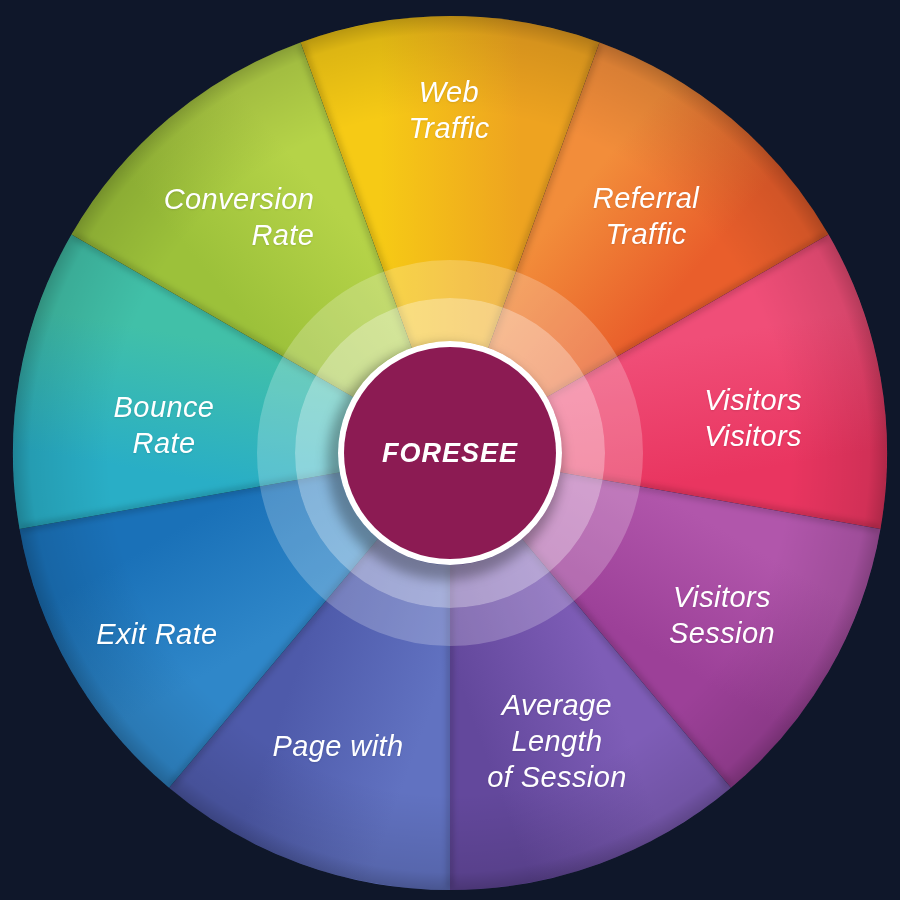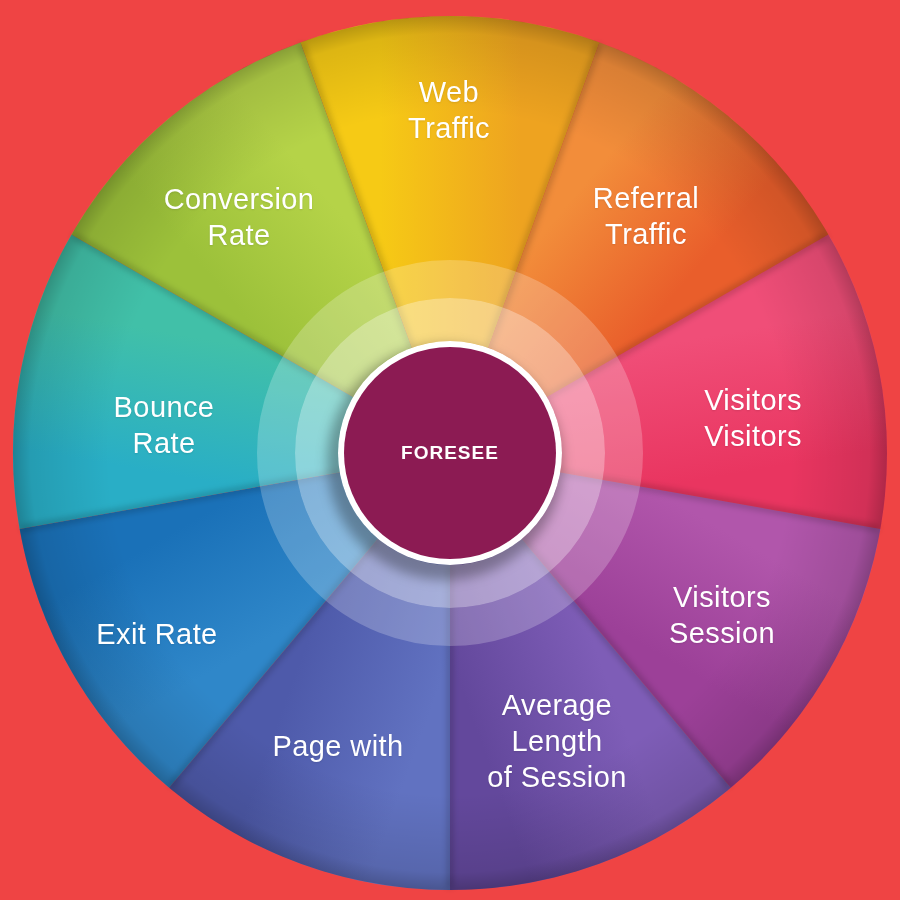--- a/index.html
+++ b/index.html
@@ -32,30 +32,30 @@
     text-shadow: 0 1px 2px rgba(0,0,0,0.10);
   }
   .center-text {
     position: absolute;
     left: 450px;
     top: 453px;
     transform: translate(-50%, -50%);
     text-align: center;
     color: #ffffff;
     font-weight: bold;
-    font-size: 19px;
+    font-size: 27px;
     line-height: 1.56;
     letter-spacing: 1px;
     white-space: nowrap;
   }
 </style>
 </head>
 <body>
 
-<div class="stage" style="background: #ef4444;">
+<div class="stage" style="background: #0f172a; font-style: italic;">
   <svg id="wheel-svg" width="900" height="900" viewBox="0 0 900 900">
       <defs>
         <filter id="soft-blur" x="-20%" y="-20%" width="140%" height="140%">
           <feGaussianBlur stdDeviation="3"></feGaussianBlur>
         </filter>
         <filter id="soft-blur-lg" x="-30%" y="-30%" width="160%" height="160%">
           <feGaussianBlur stdDeviation="6"></feGaussianBlur>
         </filter>
         <radialGradient id="vignette" gradientUnits="userSpaceOnUse" cx="450" cy="453" r="437">
           <stop offset="0%" stop-color="rgba(0,0,0,0)"></stop>
@@ -153,21 +153,21 @@
       <div class="seg-label" style="left: 338px; top: 747px;">
         <div>Page with</div>
       </div>
       <div class="seg-label" style="left: 157px; top: 635px;">
         <div>Exit Rate</div>
       </div>
       <div class="seg-label" style="left: 124px; top: 426px; margin-left: 40px;">
         <div>Bounce</div>
         <div>Rate</div>
       </div>
-      <div class="seg-label" style="left: 239px; top: 218px;">
+      <div class="seg-label" style="left: 239px; top: 218px; text-align: right;">
         <div>Conversion</div>
         <div>Rate</div>
       </div>
     </div>
 
   <div class="center-text" style="color: rgb(255, 255, 255);">
     <div>FORESEE</div>
   </div>
 </div>
 

